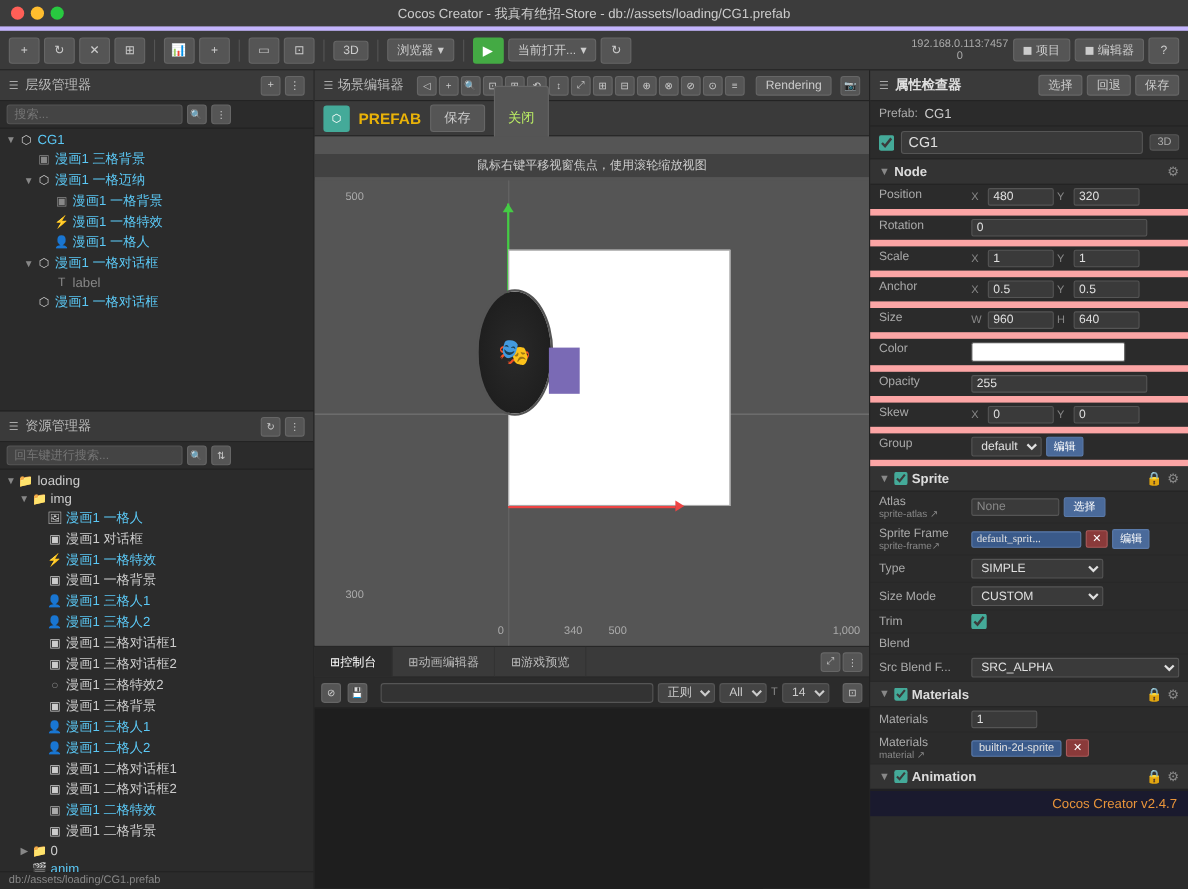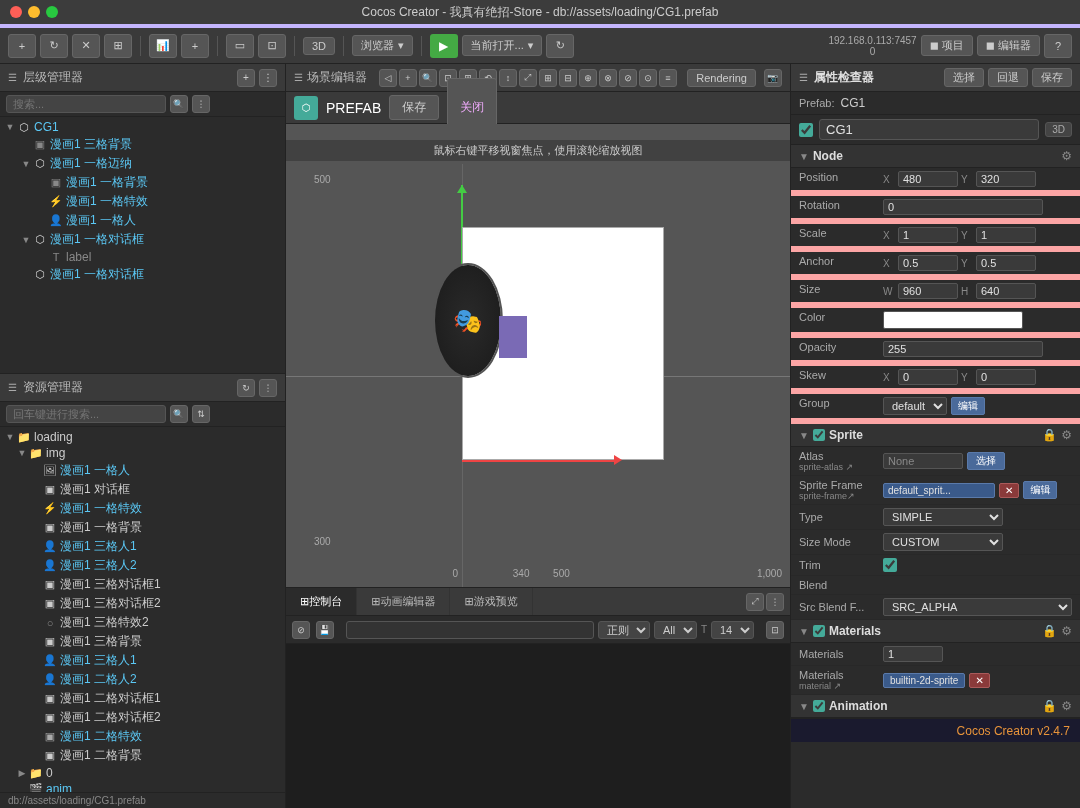--- a/index.html
+++ b/index.html
@@ -280,21 +280,21 @@
       padding: 3px 12px;
       color: #ccc;
       font-size: 12px;
       cursor: pointer;
     }
     .scene-close-btn {
       background: #555;
       border: 1px solid #666;
       border-radius: 3px;
       padding: 20px 12px;
-      color: #f0abfc;
+      color: #bef264;
       font-size: 12px;
       cursor: pointer;
     }
     .rendering-btn {
       background: #555;
       border: 1px solid #666;
       border-radius: 3px;
       padding: 2px 8px;
       color: #ccc;
       font-size: 11px;
@@ -566,21 +566,22 @@
       padding: 1px 8px;
       cursor: pointer;
     }
     .sprite-frame-input {
       background: #3a5a8a;
       border: 1px solid #5a7aaa;
       border-radius: 2px;
       color: #e0e0e0;
       font-size: 10px;
       padding: 1px 4px;
-      width: 112px;
+      width: 100px;
+      font-family: Liberation Serif, serif;
     }
     .x-btn {
       background: #8a3a3a;
       border: 1px solid #aa5a5a;
       border-radius: 2px;
       color: #fff;
       font-size: 10px;
       padding: 1px 5px;
       cursor: pointer;
     }
@@ -919,21 +920,21 @@
           <div class="toolbar-btn" style="width:18px;height:18px;font-size:9px;">⊘</div>
           <div class="toolbar-btn" style="width:18px;height:18px;font-size:9px;">⊙</div>
           <div class="toolbar-btn" style="width:18px;height:18px;font-size:9px;">≡</div>
         </div>
         <button class="rendering-btn">Rendering</button>
         <div class="toolbar-btn" style="width:18px;height:18px;font-size:9px;margin-left:4px;">📷</div>
       </div>
 
       <div style="height:32px;background:#3a3a3a;display:flex;align-items:center;padding:0 8px;gap:8px;border-bottom:1px solid #222;">
         <div style="width:24px;height:24px;background:#4a9;border-radius:3px;display:flex;align-items:center;justify-content:center;font-size:10px;color:white;">⬡</div>
-        <span style="font-size:14px;font-weight:normal;color:#ffffff;">PREFAB</span>
+        <span style="font-size:14px;font-weight:bold;color:#eab308;">PREFAB</span>
         <button class="scene-save-btn">保存</button>
         <button class="scene-close-btn">关闭</button>
       </div>
 
       <div class="scene-view">
         <div class="scene-hint">鼠标右键平移视窗焦点，使用滚轮缩放视图</div>
 
         <div style="position:absolute;top:40px;left:0;right:0;bottom:0;background:#555;">
 
           <div style="position:absolute;left:28px;top:10px;color:#aaa;font-size:10px;">500</div>

